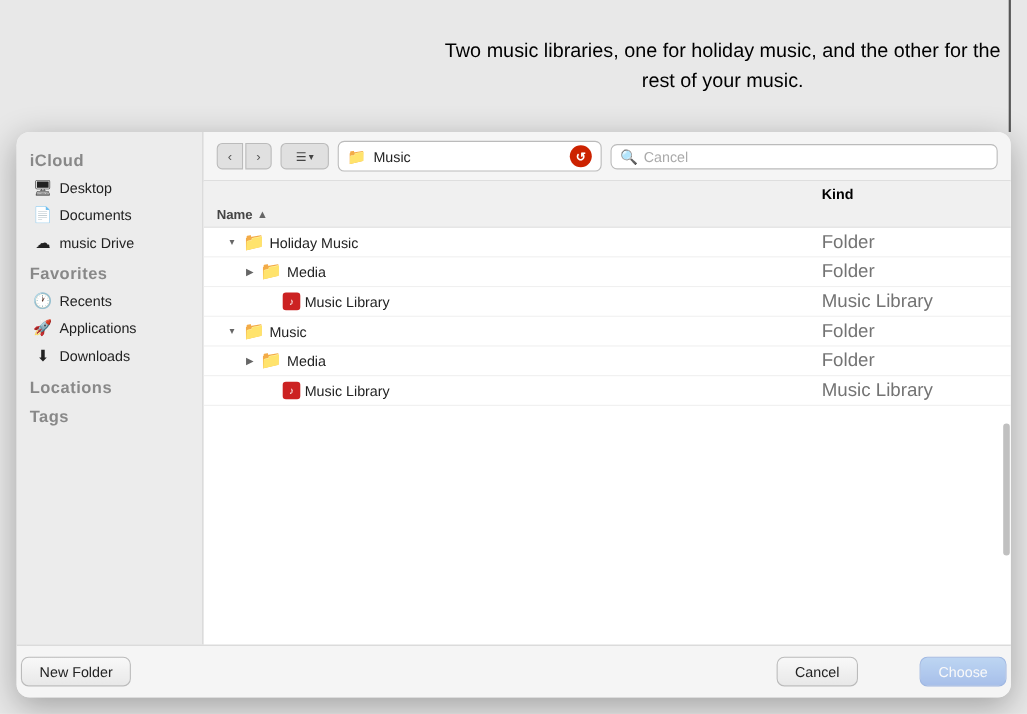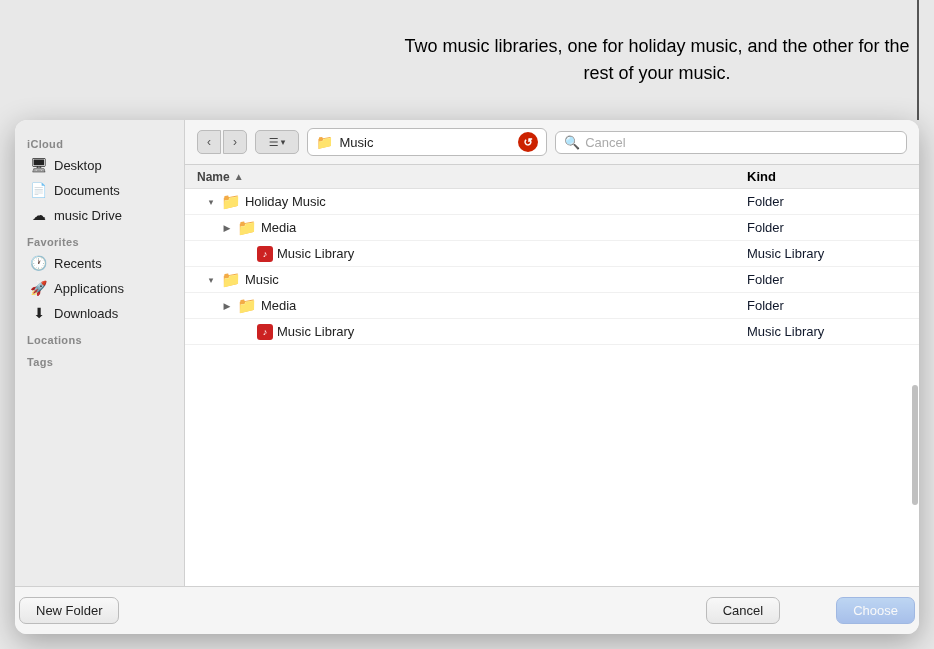--- a/index.html
+++ b/index.html
@@ -61,21 +61,21 @@
     .sidebar {
       width: 170px;
       background: #ececec;
       border-right: 1px solid #d0d0d0;
       padding: 10px 0;
       flex-shrink: 0;
       overflow-y: auto;
     }
 
     .sidebar-section-label {
-      font-size: 11px;
+      font-size: 15px;
       font-weight: 600;
       color: #888;
       padding: 8px 12px 2px 12px;
       letter-spacing: 0.03em;
       text-transform: none;
     }
 
     .sidebar-item {
       display: flex;
       align-items: center;
@@ -229,20 +229,21 @@
     }
 
     .col-name {
       flex: 1;
       font-size: 12px;
       font-weight: 600;
       color: #444;
       display: flex;
       align-items: center;
       gap: 4px;
+      margin-top: 19px;
     }
 
     .col-kind {
       width: 160px;
       font-size: 13px;
       font-weight: 600;
       color: #000000;
     }
 
     .sort-arrow {
@@ -263,22 +264,22 @@
       flex: 1;
       display: flex;
       align-items: center;
       gap: 4px;
       font-size: 13px;
       color: #222;
     }
 
     .file-kind-cell {
       width: 160px;
-      font-size: 13px;
-      color: #0f172a;
+      font-size: 17px;
+      color: #737373;
     }
 
     .disclosure-btn {
       width: 12px;
       height: 12px;
       display: flex;
       align-items: center;
       justify-content: center;
       font-size: 9px;
       color: #666;

